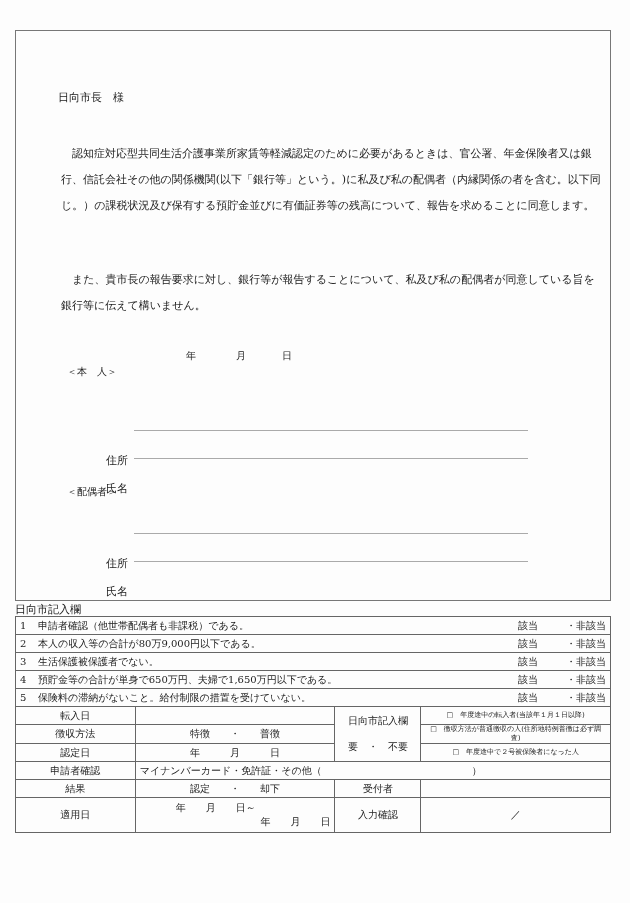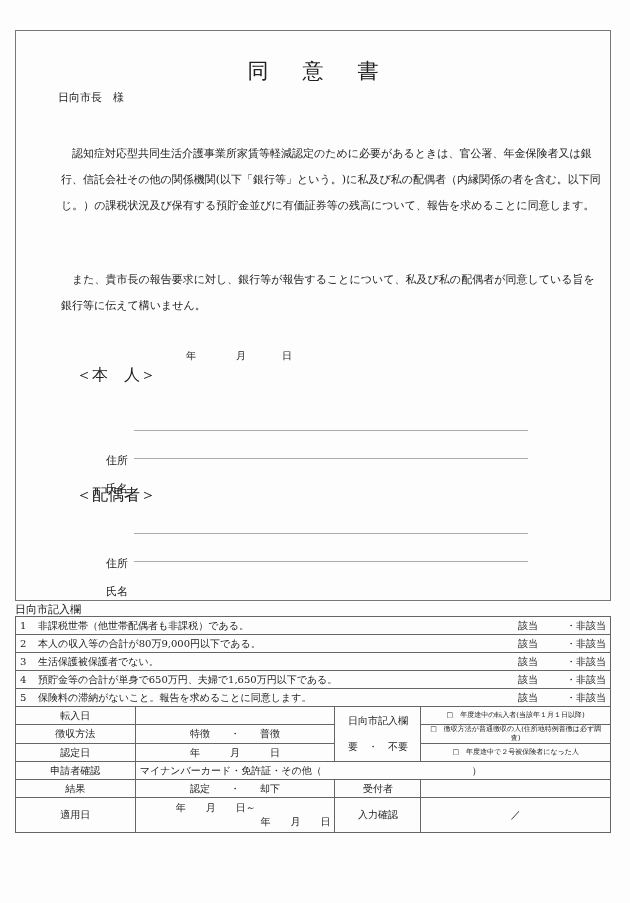--- a/index.html
+++ b/index.html
@@ -16,39 +16,38 @@
     position: absolute; top: 26px; left: 0; width: 100%; text-align: center;
     font-size: 21px; letter-spacing: 34px; padding-left: 34px; box-sizing: border-box;
   }
   .addressee { position: absolute; left: 42px; top: 59px; font-size: 11px; font-family: Liberation Serif, serif; }
   .para { position: absolute; left: 45px; width: 540px; font-size: 11px; line-height: 26px; }
   .para1 { top: 110px; }
   .para2 { top: 206px; }
   .para p { margin: 0; text-indent: 1em; }
   .date-row { position: absolute; top: 318px; left: 0; font-size: 10px; }
   .date-row span { position: absolute; white-space: nowrap; }
-  .section-label { position: absolute; left: 60px; font-size: 16px; }
+  .section-label { position: absolute; left: 51px; font-size: 10px; }
   .field-label { position: absolute; left: 90px; font-size: 11px; margin-top: 44px; }
   .field-line { position: absolute; left: 118px; width: 394px; border-bottom: 1px solid #aaa; }
   .office-label { position: absolute; left: 15px; top: 602px; font-size: 11px; }
   table.office {
     position: absolute; left: 15px; top: 616px; width: 596px;
     border-collapse: collapse; font-size: 10px;
   }
   table.office td { border: 1px solid #666; padding: 0 4px; height: 17px; white-space: nowrap; }
   .center { text-align: center; }
   .check-col { font-size: 7px; line-height: 9px; white-space: normal !important; text-align: center; }
   .criteria-num { display: inline-block; width: 18px; }
   .ans { display: inline-block; width: 48px; margin-left: 47px; }
 </style>
 </head>
 <body>
 
 <div class="consent-box">
-  <div class="title">同意書</div>
   <div class="addressee">日向市長　様</div>
   <div class="para para2" style="top:236px">
       <p>また、貴市長の報告要求に対し、銀行等が報告することについて、私及び私の配偶者が同意している旨を銀行等に伝えて構いません。</p>
     </div>
   <div class="para para1">
       <p>認知症対応型共同生活介護事業所家賃等軽減認定のために必要があるときは、官公署、年金保険者又は銀行、信託会社その他の関係機関(以下「銀行等」という。)に私及び私の配偶者（内縁関係の者を含む。以下同じ。）の課税状況及び保有する預貯金並びに有価証券等の残高について、報告を求めることに同意します。</p>
     </div>
 
   <div class="date-row">
     <span style="left:170px">年</span>
@@ -73,33 +72,33 @@
 
 <table class="office">
   <colgroup>
     <col style="width:120px">
       <col style="width:200px">
       <col style="width:86px">
       <col style="width:190px">
   </colgroup>
   <tbody id="criteria-body">
       <tr>
-        <td colspan="4"><span class="criteria-num">1</span><span>非課税世帯（他世帯配偶者も非課税）である。</span><span style="float:right"><span class="ans">該当</span><span>・非該当</span></span></td>
+        <td colspan="4"><span class="criteria-num">1</span><span>申請者確認（他世帯配偶者も非課税）である。</span><span style="float:right"><span class="ans">該当</span><span>・非該当</span></span></td>
       </tr>
       <tr>
         <td colspan="4"><span class="criteria-num">2</span><span>本人の収入等の合計が80万9,000円以下である。</span><span style="float:right"><span class="ans">該当</span><span>・非該当</span></span></td>
       </tr>
       <tr>
         <td colspan="4"><span class="criteria-num">3</span><span>生活保護被保護者でない。</span><span style="float:right"><span class="ans">該当</span><span>・非該当</span></span></td>
       </tr>
       <tr>
         <td colspan="4"><span class="criteria-num">4</span><span>預貯金等の合計が単身で650万円、夫婦で1,650万円以下である。</span><span style="float:right"><span class="ans">該当</span><span>・非該当</span></span></td>
       </tr>
       <tr>
-        <td colspan="4"><span class="criteria-num">5</span><span>保険料の滞納がないこと。報告を求めることに同意します。</span><span style="float:right"><span class="ans">該当</span><span>・非該当</span></span></td>
+        <td colspan="4"><span class="criteria-num">5</span><span>保険料の滞納がないこと。給付制限の措置を受けていない。</span><span style="float:right"><span class="ans">該当</span><span>・非該当</span></span></td>
       </tr>
     </tbody>
   <tbody>
       <tr>
     <td class="center">転入日</td>
     <td></td>
     <td class="center" rowspan="3">
       <div>日向市記入欄</div>
       <div style="margin-top:12px">要　・　不要</div>
     </td>

